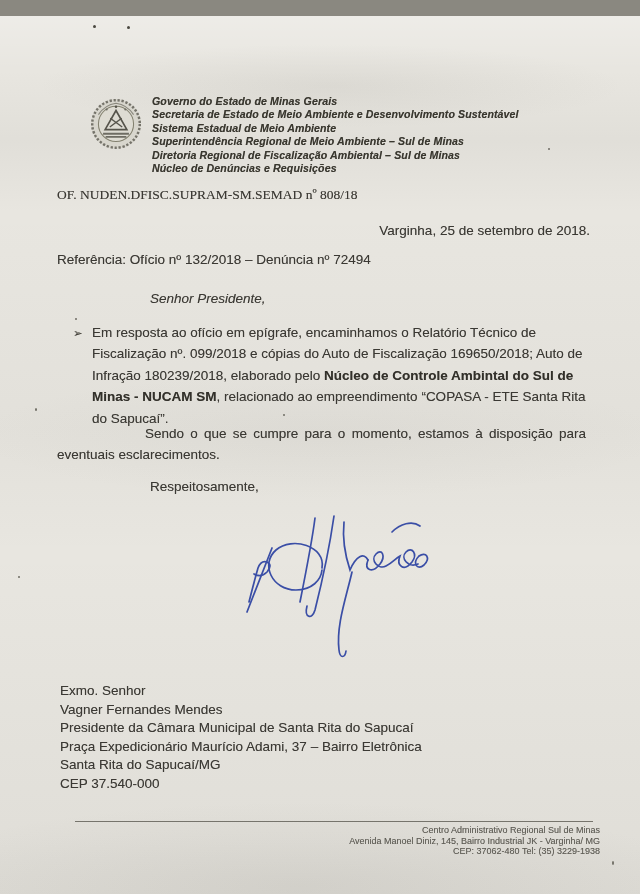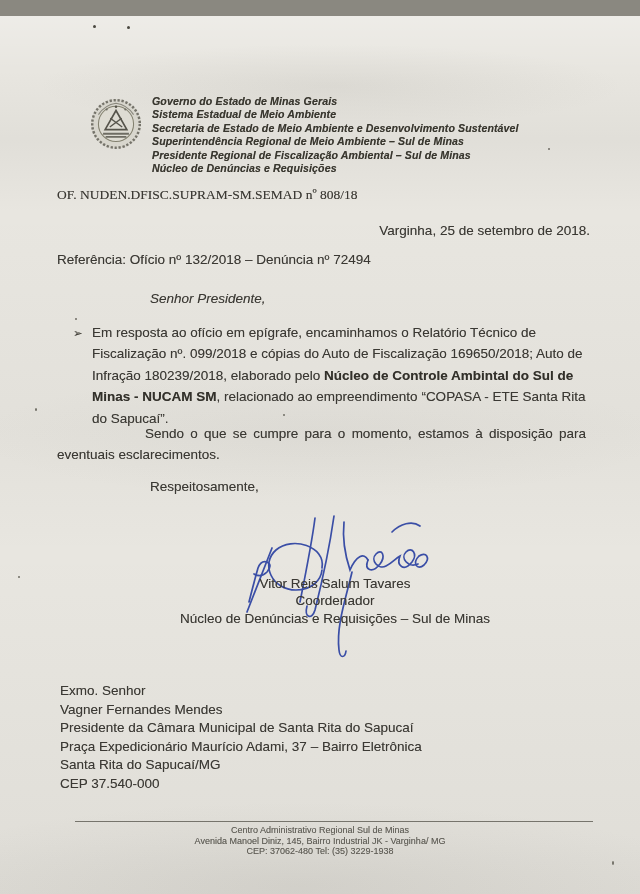--- a/index.html
+++ b/index.html
@@ -51,21 +51,21 @@
   .para2{position:absolute;left:57px;top:407px;width:529px;line-height:21.4px;text-align:justify;text-indent:88px;}
   .closing{position:absolute;left:150px;top:463px;white-space:nowrap;}
 
   .signature-svg{position:absolute;left:222px;top:490px;width:220px;height:160px;pointer-events:none;}
   .sig-text{position:absolute;left:165px;top:559px;width:340px;text-align:center;line-height:17.4px;}
 
   .addressee{position:absolute;left:60px;top:666px;line-height:18.6px;white-space:nowrap;}
 
   .footer-rule{position:absolute;left:75px;top:805px;width:518px;border-top:1px solid #76746c;}
   .footer{
-    position:absolute;left:40px;top:809px;width:560px;text-align:center;
+    position:absolute;left:40px;top:809px;width:560px;text-align:right;
     font-size:9px;line-height:10.6px;color:var(--muted);
     text-shadow:0 0 .4px rgba(95,93,86,.5);
   }
 </style>
 </head>
 <body>
 
 <div class="page">
 
   <span class="speck" style="left:93px;top:9px;width:3px;height:3px;background:#4a4840;"></span>
@@ -85,24 +85,24 @@
     <path d="M21.5 21.5 L33 30 M32.5 21.5 L21 30" stroke="#56544b" stroke-width="1.4" fill="none"></path>
     <path d="M14.5 36.5 H39.5 M17 39.5 H37" stroke="#6e6c63" stroke-width="1.8" fill="none"></path>
     <path d="M10 18 C14 12 20 8 27 7 C34 8 40 12 44 18" fill="none" stroke="#8a887d" stroke-width="1.1"></path>
     <circle cx="27" cy="10.5" r="1.2" fill="#56544b"></circle>
     <circle cx="18" cy="13" r="1" fill="#6e6c63"></circle>
     <circle cx="36" cy="13" r="1" fill="#6e6c63"></circle>
   </svg>
 
   <div class="letterhead-lines">
     <div>Governo do Estado de Minas Gerais</div>
+    <div>Secretaria de Estado de Meio Ambiente e Desenvolvimento Sustentável</div>
     <div>Sistema Estadual de Meio Ambiente</div>
-    <div>Secretaria de Estado de Meio Ambiente e Desenvolvimento Sustentável</div>
     <div>Superintendência Regional de Meio Ambiente – Sul de Minas</div>
-    <div>Presidente Regional de Fiscalização Ambiental – Sul de Minas</div>
+    <div>Diretoria Regional de Fiscalização Ambiental – Sul de Minas</div>
     <div>Núcleo de Denúncias e Requisições</div>
   </div>
 
   <div class="bodytext doc-number">OF. NUDEN.DFISC.SUPRAM-SM.SEMAD nº 808/18</div>
   <div class="bodytext date-line">Varginha, 25 de setembro de 2018.</div>
   <div class="bodytext reference-line">Referência: Ofício nº 132/2018 – Denúncia nº 72494</div>
 
   <div class="bodytext salutation">Senhor Presidente,</div>
 
   <div class="bodytext para1">
@@ -122,25 +122,20 @@
       <path d="M93,12 C90,36 84,66 78,96"></path>
       <path d="M112,10 C108,38 100,76 93,104 C90,114 82,112 85,100"></path>
       <path d="M122,16 C120,36 124,52 128,64 C134,50 142,46 146,54"></path>
       <path d="M146,54 C142,64 150,68 158,58 C164,50 160,42 154,48 C148,54 156,64 164,60 C170,57 174,52 178,50 C174,60 182,66 190,56 C196,48 190,40 184,46 C178,52 186,62 196,58"></path>
       <path d="M197,50 c7,-5 12,2 5,9 c-7,6 -12,-2 -5,-9"></path>
       <path d="M170,26 C178,18 190,14 198,20"></path>
       <path d="M130,66 C124,92 114,120 117,144 C118,153 123,152 124,145"></path>
     </g>
   </svg>
 
-  <div class="bodytext sig-text">
-    <div>Vitor Reis Salum Tavares</div>
-    <div>Coordenador</div>
-    <div>Núcleo de Denúncias e Requisições – Sul de Minas</div>
-  </div>
 
   <div class="bodytext addressee">
     <div>Exmo. Senhor</div>
     <div>Vagner Fernandes Mendes</div>
     <div>Presidente da Câmara Municipal de Santa Rita do Sapucaí</div>
     <div>Praça Expedicionário Maurício Adami, 37 – Bairro Eletrônica</div>
     <div>Santa Rita do Sapucaí/MG</div>
     <div>CEP 37.540-000</div>
   </div>
 

